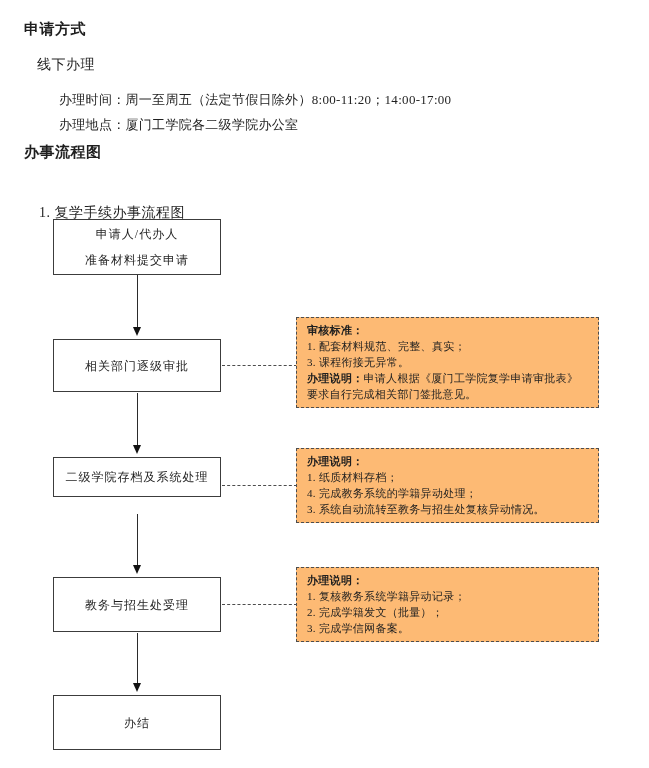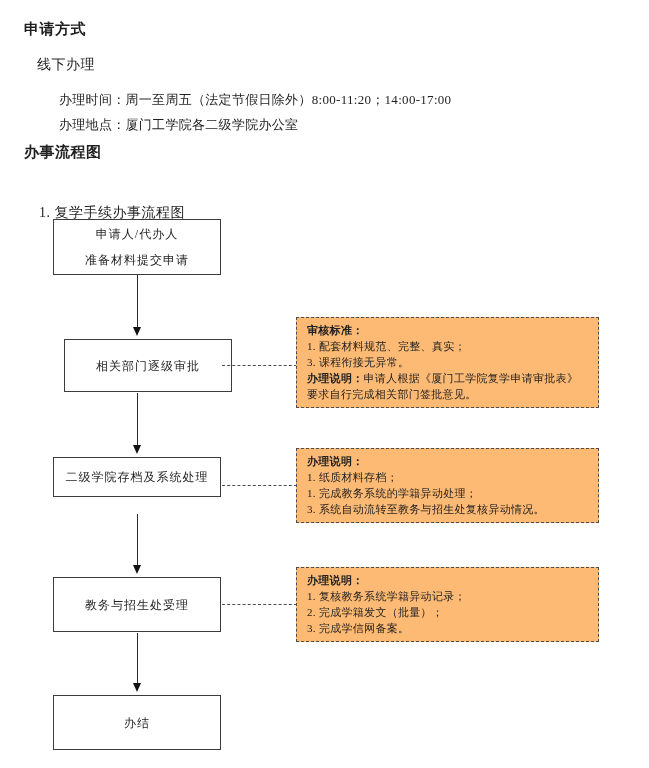--- a/index.html
+++ b/index.html
@@ -49,21 +49,21 @@
   <div class="abs t14" style="left:37px;top:56px;">线下办理</div>
   <div class="abs t13" style="left:59px;top:91px;">办理时间：周一至周五（法定节假日除外）8:00-11:20；14:00-17:00</div>
   <div class="abs t13" style="left:59px;top:116px;">办理地点：厦门工学院各二级学院办公室</div>
   <div class="abs h1" style="top:143px;">办事流程图</div>
   <div class="abs t14" style="left:39px;top:172px;margin-top:32px;">1. 复学手续办事流程图</div>
 
   <div class="fbox" style="top:219px;height:56px;">
     <div>申请人/代办人</div>
     <div>准备材料提交申请</div>
   </div>
-  <div class="fbox" style="top:339px;height:53px;margin-left:11px;">
+  <div class="fbox" style="top:339px;height:53px;">
     <div>相关部门逐级审批</div>
   </div>
   <div class="fbox" style="top:457px;height:40px;">
     <div>二级学院存档及系统处理</div>
   </div>
   <div class="fbox" style="top:695px;height:55px;">
     <div>办结</div>
   </div>
   <div class="fbox" style="top:577px;height:55px;">
     <div>教务与招生处受理</div>
@@ -88,21 +88,21 @@
   <div class="ann" style="top:317px;">
     <div class="ann-h">审核标准：</div>
     <div>1. 配套材料规范、完整、真实；</div>
     <div>3. 课程衔接无异常。</div>
     <div><span class="b">办理说明：</span><span>申请人根据《厦门工学院复学申请审批表》要求自行完成相关部门签批意见。</span></div>
   </div>
 
   <div class="ann" style="top:448px;">
     <div class="ann-h">办理说明：</div>
     <div>1. 纸质材料存档；</div>
-    <div>1. 完成教务系统的学籍异动处理；</div>
+    <div>4. 完成教务系统的学籍异动处理；</div>
     <div>3. 系统自动流转至教务与招生处复核异动情况。</div>
   </div>
 
   <div class="ann" style="top:567px;">
     <div class="ann-h">办理说明：</div>
     <div>1. 复核教务系统学籍异动记录；</div>
     <div>2. 完成学籍发文（批量）；</div>
     <div>3. 完成学信网备案。</div>
   </div>
 

